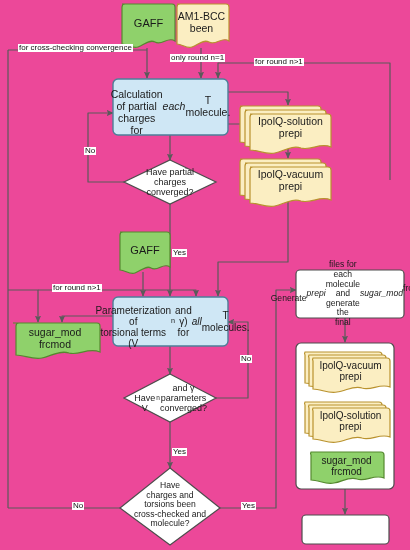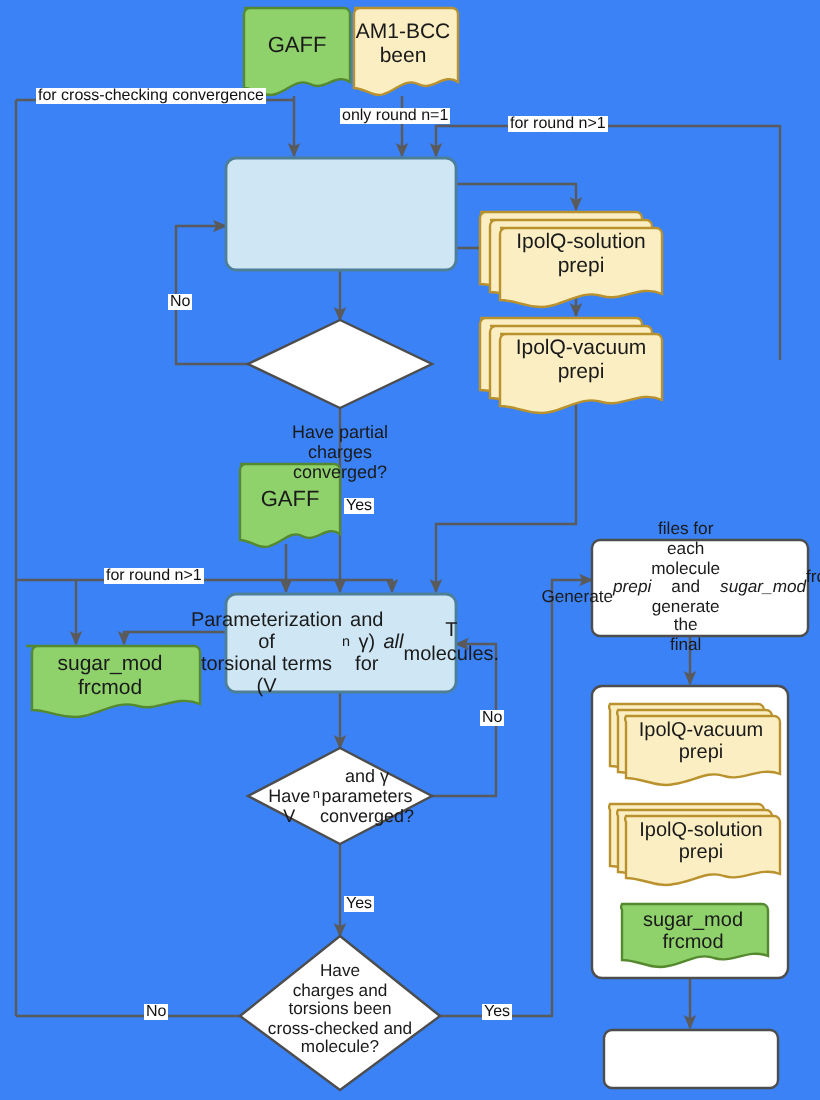--- a/index.html
+++ b/index.html
@@ -7,21 +7,21 @@
     padding: 0;
     background: #ffffff;
   }
   body {
     font-family: "Liberation Sans", sans-serif;
   }
   #canvas {
     position: relative;
     width: 410px;
     height: 550px;
-    background: #3b82f6;
+    background: #ec4899;
     overflow: hidden;
   }
   svg.layer {
     position: absolute;
     left: 0;
     top: 0;
     width: 410px;
     height: 550px;
   }
   #edges { z-index: 1; }
@@ -163,28 +163,31 @@
     <path d="M311,452 h70 a3,3 0 0 1 3,3 v23 c-10,-4 -18,4 -27,1 c-8,-3 -15,3 -23,4 c-8,2 -15,-3 -23,-3 v-25 a3,3 0 0 1 0,-3 z" fill="#8fd16b" stroke="#55892f" stroke-width="1.2"></path>
 
     <rect x="302" y="515" width="87" height="29" rx="4" ry="4" fill="#ffffff" stroke="#4d4d4d" stroke-width="1.2"></rect>
   </svg>
 
   <div class="node-label" style="left:119px; top:6px; width:59px; height:34px; font-size:11px;">GAFF</div>
 
   <div class="node-label" style="left:172px; top:5px; width:59px; height:36px; font-size:10.5px;">AM1-BCC
 been</div>
 
+  <div class="node-label" style="left:113px; top:79px; width:115px; height:56px; font-size:10.5px;">
+    Calculation of partial<br>charges for <span class="it">each</span> T<br>molecule.
+  </div>
 
   <div class="node-label" style="left:250px; top:114px; width:81px; height:28px; font-size:10.5px;">IpolQ-solution
 prepi</div>
 
   <div class="node-label" style="left:250px; top:167px; width:81px; height:28px; font-size:10.5px;">IpolQ-vacuum
 prepi</div>
 
-  <div class="node-label" style="left:133px; top:164px; width:74px; height:36px; font-size:9px;margin-top:44px;">Have partial
+  <div class="node-label" style="left:133px; top:164px; width:74px; height:36px; font-size:9px;">Have partial
 charges
 converged?</div>
 
   <div class="node-label" style="left:117px; top:235px; width:56px; height:30px; font-size:11px;">GAFF</div>
 
   <div class="node-label" style="left:113px; top:297px; width:119px; height:49px; font-size:10px;">
     Parameterization of<br>torsional terms (V<span class="sub">n</span> and γ)<br>for <span class="it">all</span> T molecules.
   </div>
 
   <div class="node-label" style="left:11px; top:326px; width:88px; height:26px; font-size:10.5px;">sugar_mod

